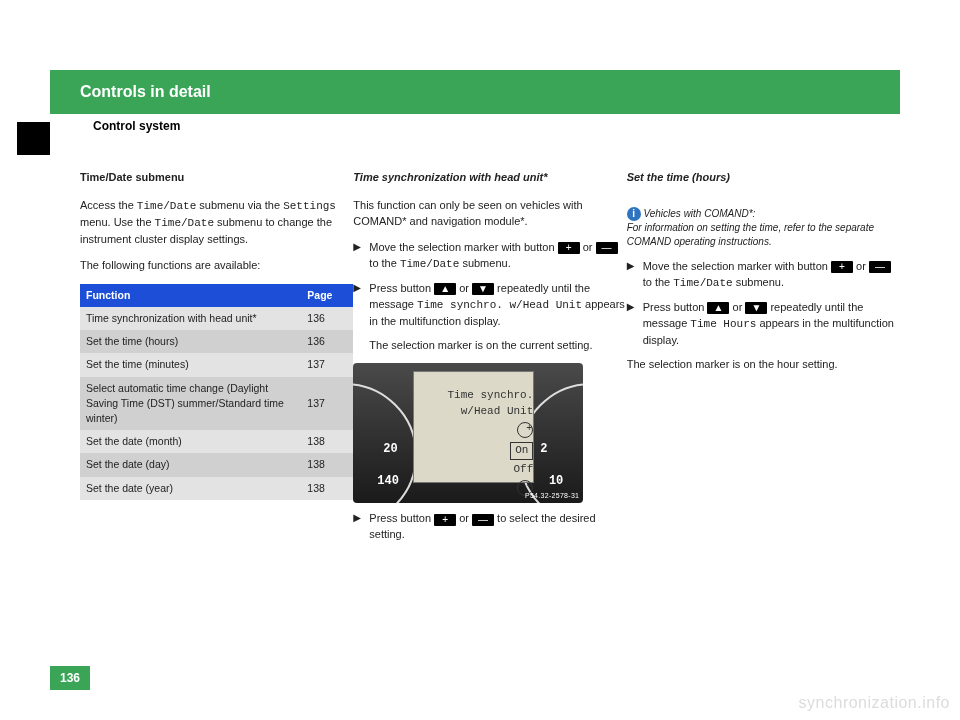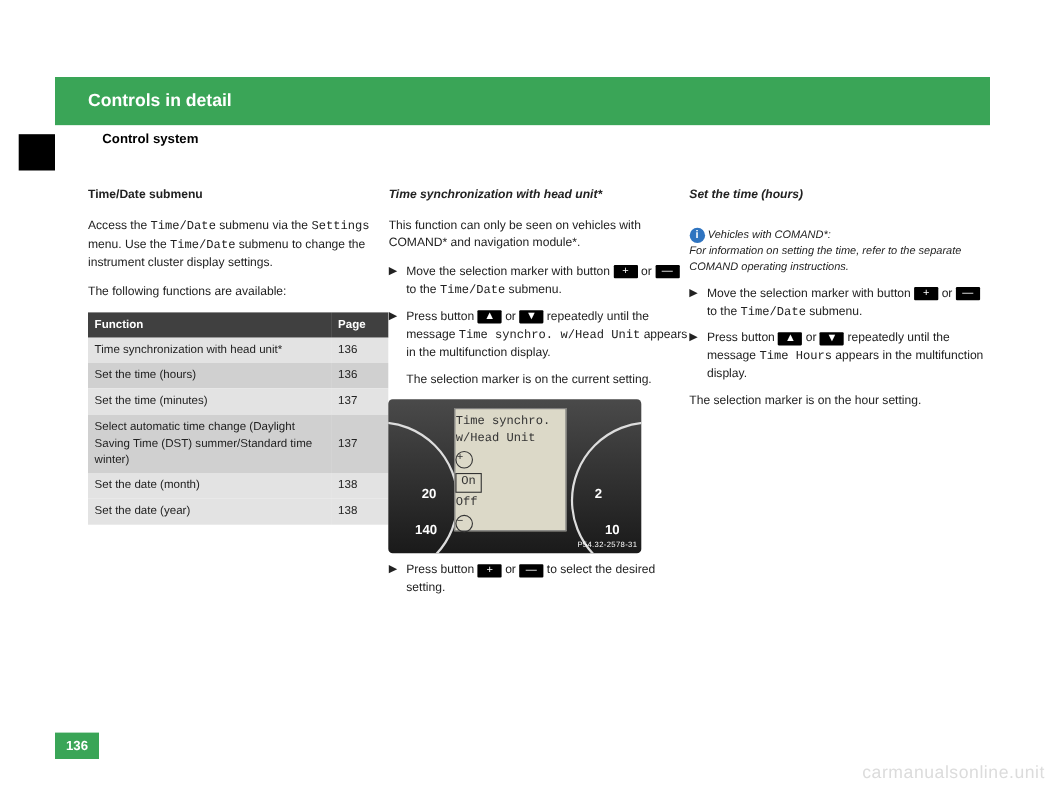--- a/index.html
+++ b/index.html
@@ -73,21 +73,21 @@
     margin-bottom: 12px;
   }
   p { margin: 0 0 10px 0; }
   .mono { font-family: "Courier New", monospace; font-size: 11px; text-align: right; }
   table.funcs {
     border-collapse: collapse;
     width: 100%;
     font-size: 10.5px;
   }
   table.funcs th {
-    background: #404040;
+    background: #1d4ed8;
     color: #fff;
     text-align: left;
     padding: 4px 6px;
     font-weight: bold;
   }
   table.funcs td {
     padding: 4px 6px;
   }
   table.funcs tr.r1 td { background: #e3e3e3; }
   table.funcs tr.r0 td { background: #d0d0d0; }
@@ -140,37 +140,37 @@
     height: 140px;
     border: 2px solid #ddd;
     border-radius: 50%;
     top: 20px;
   }
   .gauge-left { left: -80px; }
   .gauge-right { right: -80px; }
   .gtext {
     position: absolute;
     color: #fff;
-    font-family: Liberation Sans, sans-serif;
+    font-family: Liberation Mono, monospace;
     font-size: 12px;
     font-weight: bold;
   }
   .screen {
     position: absolute;
     left: 60px;
     top: 8px;
-    width: 102px;
+    width: 121px;
     height: 112px;
     background: #dcd9c8;
     border: 1px solid #777;
-    text-align: left;
+    text-align: right;
     font-family: "Courier New", monospace;
     font-size: 11px;
     color: #333;
-    padding-top: 4px;
+    padding-top: 16px;
     box-sizing: border-box;
   }
   .screen .selrow {
     display: inline-block;
     border: 1px solid #333;
     padding: 0 4px;
     margin: 2px 0;
   }
   .screen .circbtn {
     display: inline-block;
@@ -246,20 +246,24 @@
             <td>137</td>
           </tr>
       <tr class="r0">
             <td>Select automatic time change (Daylight Saving Time (DST) summer/Standard time winter)</td>
             <td>137</td>
           </tr>
       <tr class="r1">
             <td>Set the date (month)</td>
             <td>138</td>
           </tr>
+      <tr class="r0">
+            <td>Set the date (day)</td>
+            <td>138</td>
+          </tr>
       <tr class="r1">
             <td>Set the date (year)</td>
             <td>138</td>
           </tr>
     </tbody>
       </table>
   </div>
 
   <div class="col">
     <div class="h-italic">Time synchronization with head unit*</div>
@@ -328,13 +332,13 @@
         <span>Press button </span><span class="btn">▲</span><span> or </span><span class="btn">▼</span><span> repeatedly until the message </span><span class="mono">Time Hours</span><span> appears in the multifunction display.</span>
       </div>
     </div>
 
     <p style="margin-left:0">The selection marker is on the hour setting.</p>
   </div>
 
 </div>
 
 <div class="page-num-box">136</div>
-<div class="watermark">carmanualsonline.unit</div>
+<div class="watermark">synchronization.info</div>
 
 </body></html>

